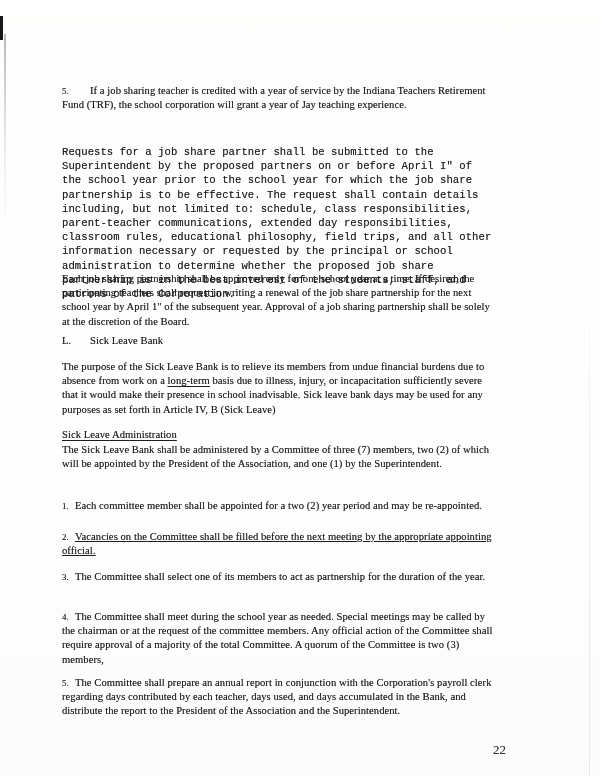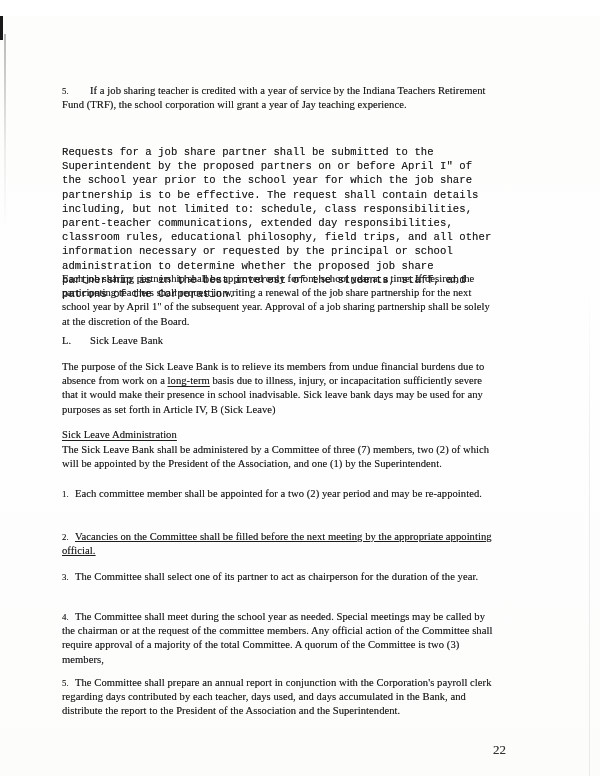--- a/index.html
+++ b/index.html
@@ -73,21 +73,21 @@
     text-underline-offset: 2px;
     text-decoration-thickness: 0.8px;
   }
   .blk-item5      { top: 68px; }
   .blk-requests   { top: 129px; font-family: Liberation Mono, monospace; }
   .blk-renewal    { top: 256px; }
   .blk-section    { top: 318px; }
   .blk-purpose    { top: 344px; }
   .blk-adminhead  { top: 412px; }
   .blk-adminpara  { top: 427px; }
-  .blk-rule1      { top: 471px; }
+  .blk-rule1      { top: 483px; }
   .blk-rule2      { top: 514px; text-decoration: underline; }
   .blk-rule3      { top: 554px; }
   .blk-rule4      { top: 594px; }
   .blk-rule5      { top: 660px; }
   .page-number {
     position: absolute;
     left: 493px; top: 726px;
     font-size: 13px;
     color: #333333;
     text-shadow: 0 0 0.5px rgba(40,40,40,0.5);
@@ -115,21 +115,21 @@
     <p class="blk-purpose"><span>The purpose of the Sick Leave Bank is to relieve its members from undue financial burdens due to absence from work on a </span><span class="underlined">long-term</span><span> basis due to illness, injury, or incapacitation sufficiently severe that it would make their presence in school inadvisable. Sick leave bank days may be used for any purposes as set forth in Article IV, B (Sick Leave)</span></p>
 
     <p class="blk-adminhead underlined">Sick Leave Administration</p>
 
     <p class="blk-adminpara">The Sick Leave Bank shall be administered by a Committee of three (7) members, two (2) of which will be appointed by the President of the Association, and one (1) by the Superintendent.</p>
 
     <p class="blk-rule1"><span class="num">1.</span><span>Each committee member shall be appointed for a two (2) year period and may be re-appointed.</span></p>
 
     <p class="blk-rule2"><span class="num">2.</span><span>Vacancies on the Committee shall be filled before the next meeting by the appropriate appointing official.</span></p>
 
-    <p class="blk-rule3"><span class="num">3.</span><span>The Committee shall select one of its partner to act as chairperson for the duration of the year.</span></p>
+    <p class="blk-rule3"><span class="num">3.</span><span>The Committee shall select one of its members to act as partnership for the duration of the year.</span></p>
 
     <p class="blk-rule4"><span class="num">4.</span><span>The Committee shall meet during the school year as needed. Special meetings may be called by the chairman or at the request of the committee members. Any official action of the Committee shall require approval of a majority of the total Committee. A quorum of the Committee is two (3) members,</span></p>
 
     <p class="blk-rule5"><span class="num">5.</span><span>The Committee shall prepare an annual report in conjunction with the Corporation's payroll clerk regarding days contributed by each teacher, days used, and days accumulated in the Bank, and distribute the report to the President of the Association and the Superintendent.</span></p>
 
   </div>
 
   <div class="page-number">22</div>
 
 </div>

